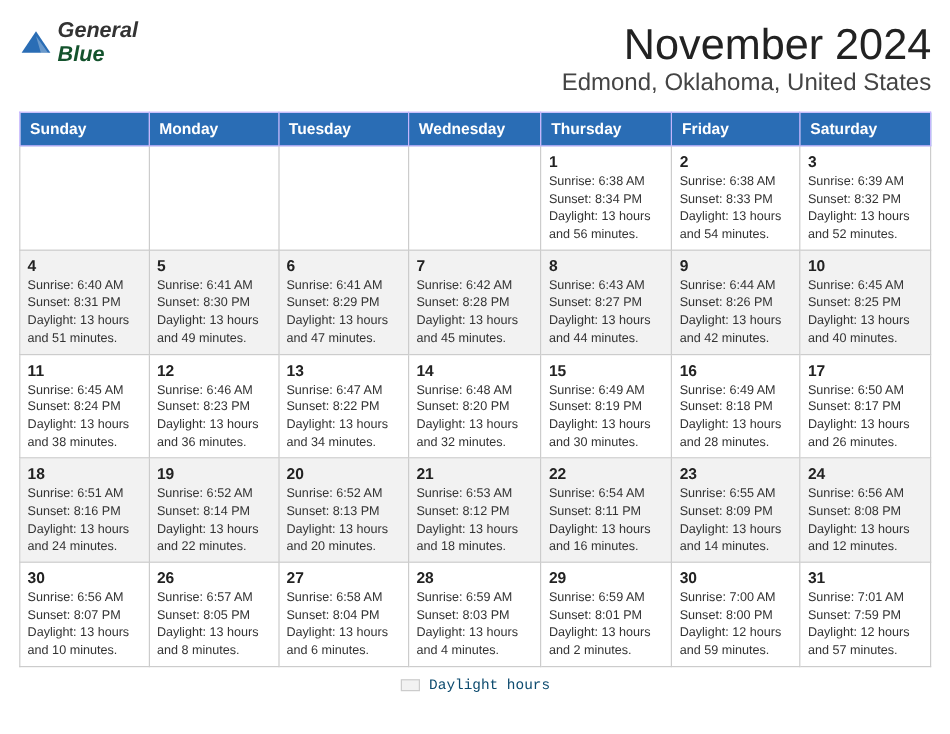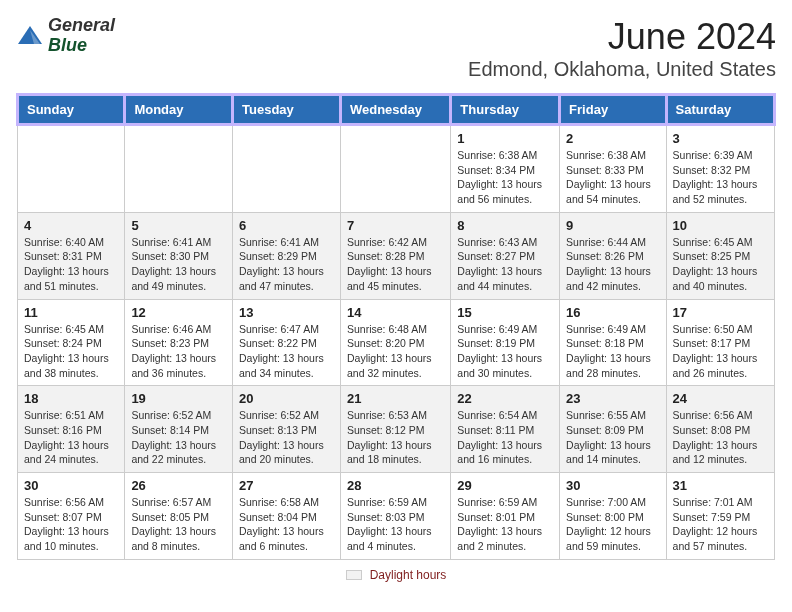--- a/index.html
+++ b/index.html
@@ -49,21 +49,21 @@
       width: 100%;
       border-collapse: collapse;
     }
     .calendar th {
       background: #2a6db5;
       color: #fff;
       font-size: 13px;
       font-weight: bold;
       padding: 6px 8px;
       text-align: left;
-      border: 3px solid #c4b5fd;
+      border: 1px solid #c4b5fd;
     }
     .calendar td {
       border: 1px solid #ccc;
       vertical-align: top;
       padding: 5px 6px;
       width: 113px;
       min-height: 80px;
       background: #fff;
       font-size: 11px;
       color: #333;
@@ -86,21 +86,22 @@
     .empty-cell {
       background: #fff !important;
     }
     .footer {
       display: flex;
       justify-content: center;
       align-items: center;
       gap: 8px;
       margin-top: 8px;
       font-size: 12px;
-      color: #7f1d1d;
+      color: #0c4a6e;
+      font-family: Liberation Mono, monospace;
     }
     .footer-swatch {
       display: inline-block;
       width: 16px;
       height: 10px;
       background: #f2f2f2;
       border: 1px solid #ccc;
     }
   </style>
 </head>
@@ -111,21 +112,21 @@
     <svg class="logo-icon" viewBox="0 0 28 28">
       <polygon points="14,4 26,22 2,22" fill="#2a6db5"></polygon>
       <polygon points="14,8 24,22 18,22" fill="#fff" opacity="0.3"></polygon>
     </svg>
     <div class="logo-text">
       <div class="logo-general">General</div>
       <div class="logo-blue">Blue</div>
     </div>
   </div>
   <div class="title-area">
-    <div class="month-title">June 2024</div>
+    <div class="month-title">November 2024</div>
     <div class="location">Edmond, Oklahoma, United States</div>
   </div>
 </div>
 
 <table class="calendar">
   <thead>
     <tr>
     <th>Sunday</th>
         <th>Monday</th>
         <th>Tuesday</th>

